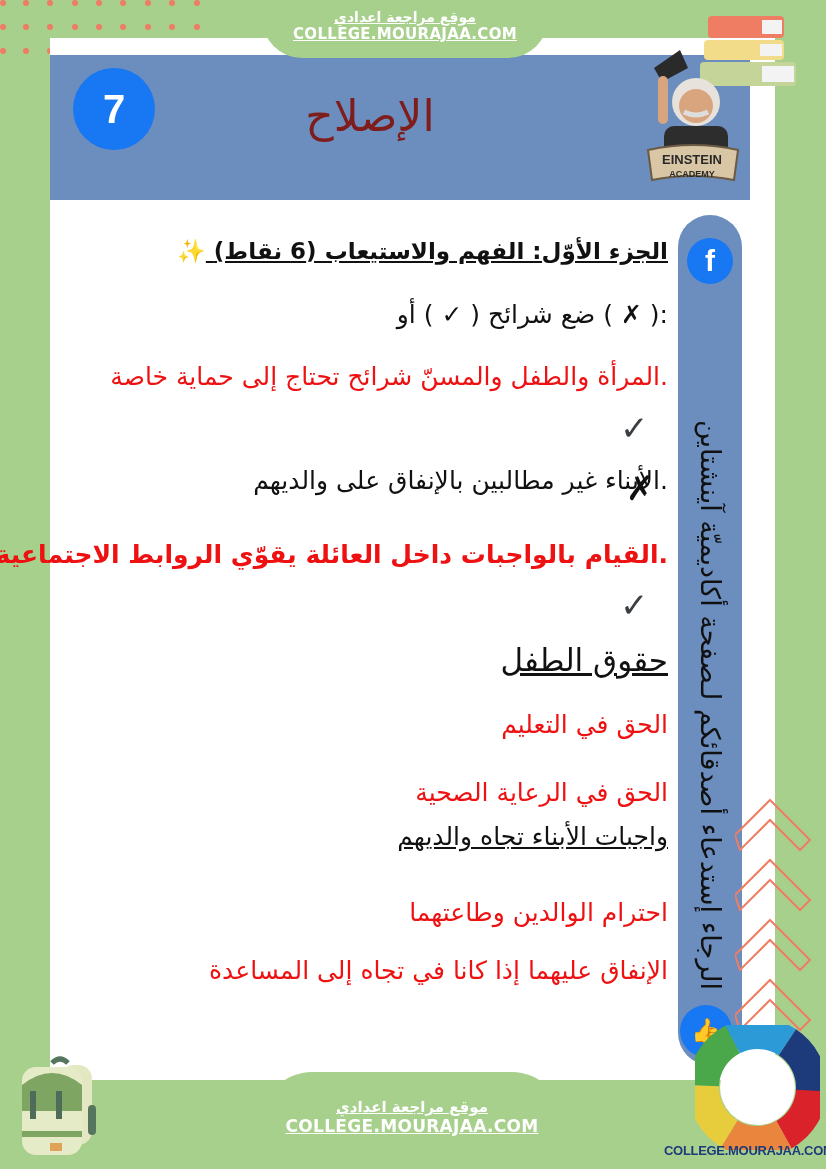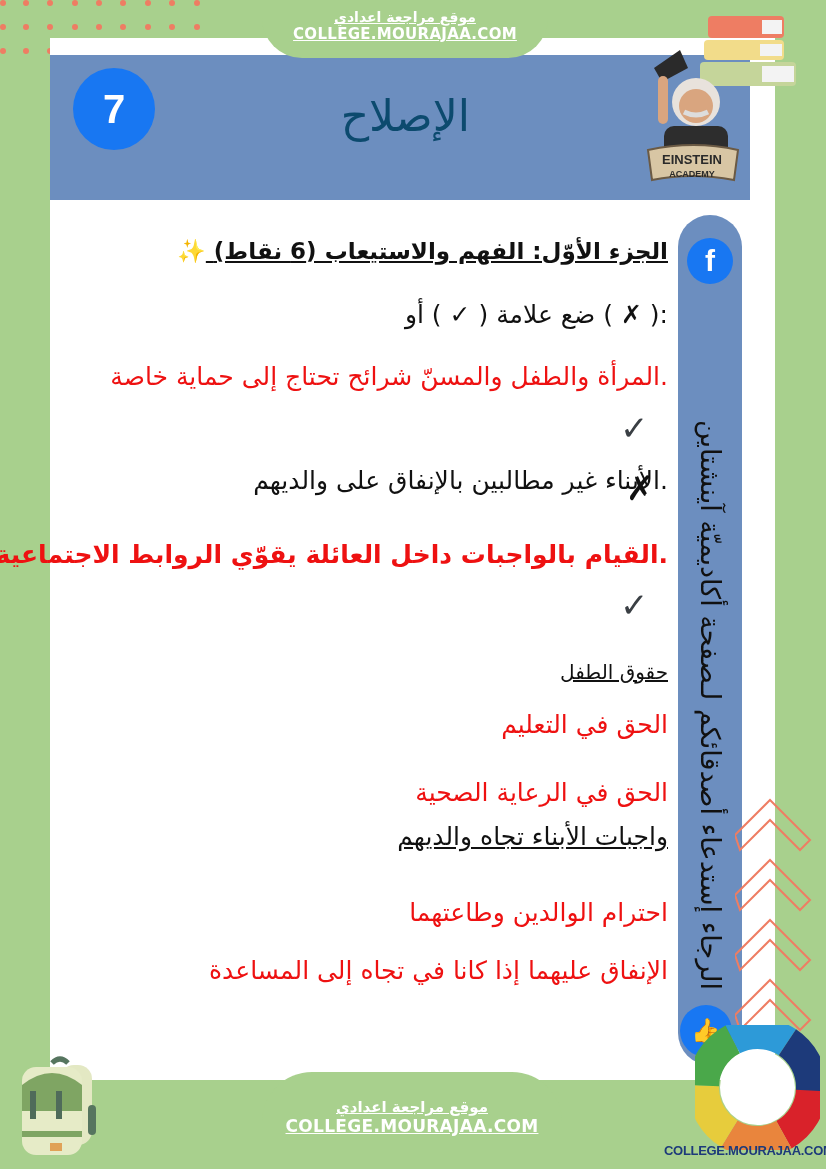--- a/index.html
+++ b/index.html
@@ -5,21 +5,21 @@
   html, body { margin:0; padding:0; }
   body { width:826px; height:1169px; position:relative; overflow:hidden; background:#a8d08d; font-family:"DejaVu Sans", sans-serif; }
   .dots { position:absolute; left:0; top:0; width:200px; height:55px; }
   .dot { position:absolute; width:6px; height:6px; border-radius:50%; background:#ee7d63; }
   .panel { position:absolute; left:50px; top:38px; width:725px; height:1042px; background:#ffffff; }
   .header-band { position:absolute; left:50px; top:55px; width:700px; height:145px; background:#6c8ebf; }
   .top-tab { position:absolute; left:262px; top:0; width:286px; height:58px; background:#a8d08d; border-radius:0 0 40px 40px; text-align:center; color:#fff; }
   .tab-line1 { font-size:14px; font-weight:bold; margin-top:9px; text-decoration:underline; direction:rtl; }
   .tab-line2 { font-size:15px; font-weight:bold; text-decoration:underline; letter-spacing:0.3px; }
   .num-badge { position:absolute; left:73px; top:68px; width:82px; height:82px; border-radius:50%; background:#1877f2; color:#fff; font-size:40px; font-weight:bold; display:flex; align-items:center; justify-content:center; font-family:"Liberation Sans", sans-serif; }
-  .title { position:absolute; left:270px; top:90px; width:200px; color:#0c4a6e; font-size:44px; direction:rtl; font-family:"DejaVu Sans", sans-serif; }
+  .title { position:absolute; left:270px; top:90px; width:200px; text-align:center; color:#7f1d1d; font-size:44px; direction:rtl; font-family:"DejaVu Sans", sans-serif; }
   .einstein { position:absolute; left:640px; top:40px; width:100px; height:150px; }
   .books { position:absolute; left:700px; top:12px; width:100px; height:80px; }
   .right-strip { position:absolute; left:775px; top:0; width:51px; height:1169px; background:#a8d08d; }
   .vpill { position:absolute; left:678px; top:215px; width:64px; height:850px; background:#6c8ebf; border-radius:32px 32px 32px 32px; }
   .fb-icon { position:absolute; left:687px; top:238px; width:46px; height:46px; border-radius:50%; background:#1877f2; color:#fff; font-weight:bold; font-size:30px; display:flex; align-items:center; justify-content:center; font-family:"Liberation Sans", sans-serif; }
   .vtext { position:absolute; left:690px; top:300px; width:40px; height:690px; writing-mode:vertical-rl; color:#111; font-size:27px; direction:rtl; display:flex; align-items:center; justify-content:flex-start; white-space:nowrap; }
   .hand-icon { position:absolute; left:680px; top:1005px; width:52px; height:52px; border-radius:50%; background:#1877f2; color:#fff; font-size:24px; display:flex; align-items:center; justify-content:center; }
   .content { position:absolute; left:60px; top:230px; width:608px; direction:rtl; text-align:right; }
   .line { position:absolute; right:0; white-space:nowrap; font-size:24px; }
   .black { color:#111; }
@@ -104,34 +104,34 @@
 
 <div class="vpill"></div>
 <div class="fb-icon">f</div>
 <div class="vtext">الرجاء إستدعاء أصدقائكم لـصفحة أكاديميّة آينشتاين</div>
 <div class="hand-icon">👍</div>
 
 <div class="content">
   <div class="line black u" style="top:8px; font-weight:bold; font-size:23px;">
     <span>الجزء الأوّل: الفهم والاستيعاب (6 نقاط)</span> <span style="color:#f7a823; text-decoration:none; display:inline-block;">✨</span>
   </div>
-  <div class="line black" style="top:70px; font-size:25px;">:( ✗ ) ضع علامة ( ✓ ) أو</div>
+  <div class="line black" style="top:70px; font-size:25px;">:( ✗ ) ضع شرائح ( ✓ ) أو</div>
 
   <div class="line red" style="top:132px; font-size:25px;">.المرأة والطفل والمسنّ شرائح تحتاج إلى حماية خاصة</div>
   <div class="mark" style="left:560px; top:178px;">✓</div>
 
   <div class="line black" style="top:236px; font-size:25px;text-align:center;">
     <span>.الأبناء غير مطالبين بالإنفاق على والديهم</span>
   </div>
   <div class="mark" style="left:566px; top:238px; color:#111;">✗</div>
 
   <div class="line red" style="top:310px; font-size:25px;font-weight:bold;">.القيام بالواجبات داخل العائلة يقوّي الروابط الاجتماعية</div>
   <div class="mark" style="left:560px; top:355px;">✓</div>
 
-  <div class="line black u" style="top:430px; font-size:20px;margin-left:36px;">حقوق الطفل</div>
+  <div class="line black u" style="top:412px; font-size:31px;margin-left:36px;">حقوق الطفل</div>
   <div class="line red" style="top:480px; font-size:25px;">الحق في التعليم</div>
   <div class="line red" style="top:548px; font-size:25px;">الحق في الرعاية الصحية</div>
   <div class="line black u" style="top:592px; font-size:25px;">واجبات الأبناء تجاه والديهم</div>
   <div class="line red" style="top:668px; font-size:25px;">احترام الوالدين وطاعتهما</div>
   <div class="line red" style="top:726px; font-size:25px;">الإنفاق عليهما إذا كانا في تجاه إلى المساعدة</div>
 </div>
 
 <svg class="chevrons" viewBox="0 0 80 250" fill="none" stroke="#ee7d63" stroke-width="2">
   <path d="M0 45 L35 10 L75 50 L65 60 L35 30 L5 60 Z"></path>
   <path d="M0 105 L35 70 L75 110 L65 120 L35 90 L5 120 Z"></path>

